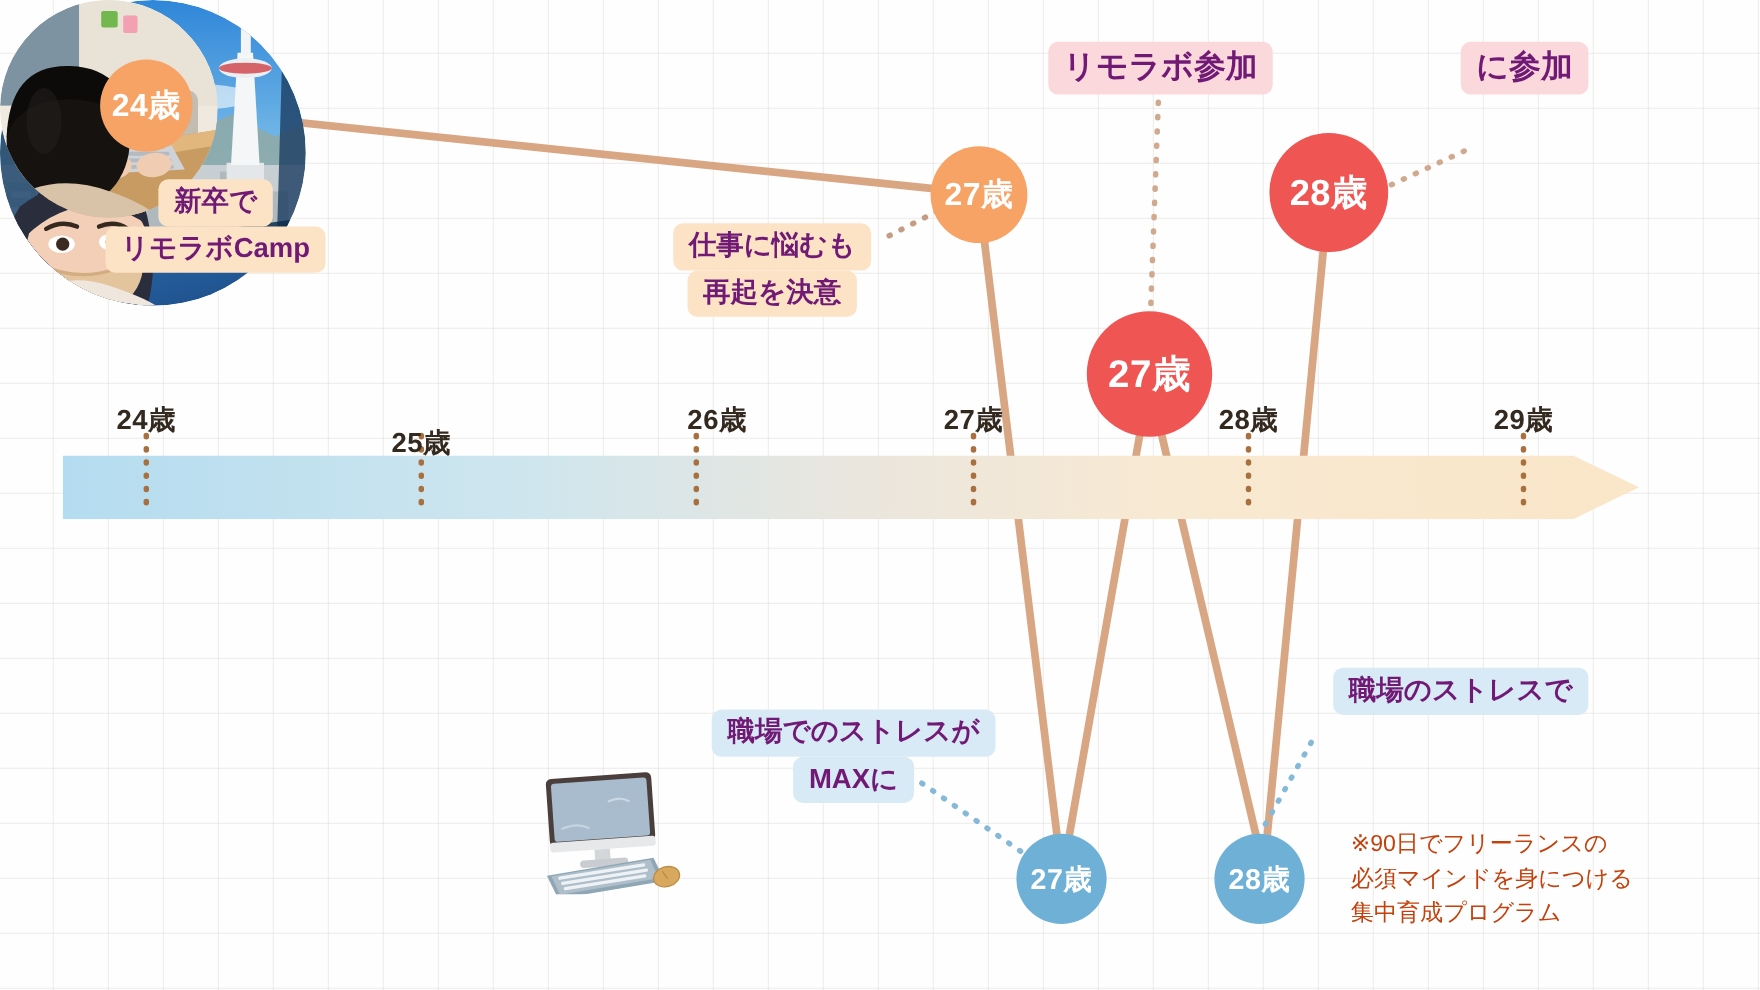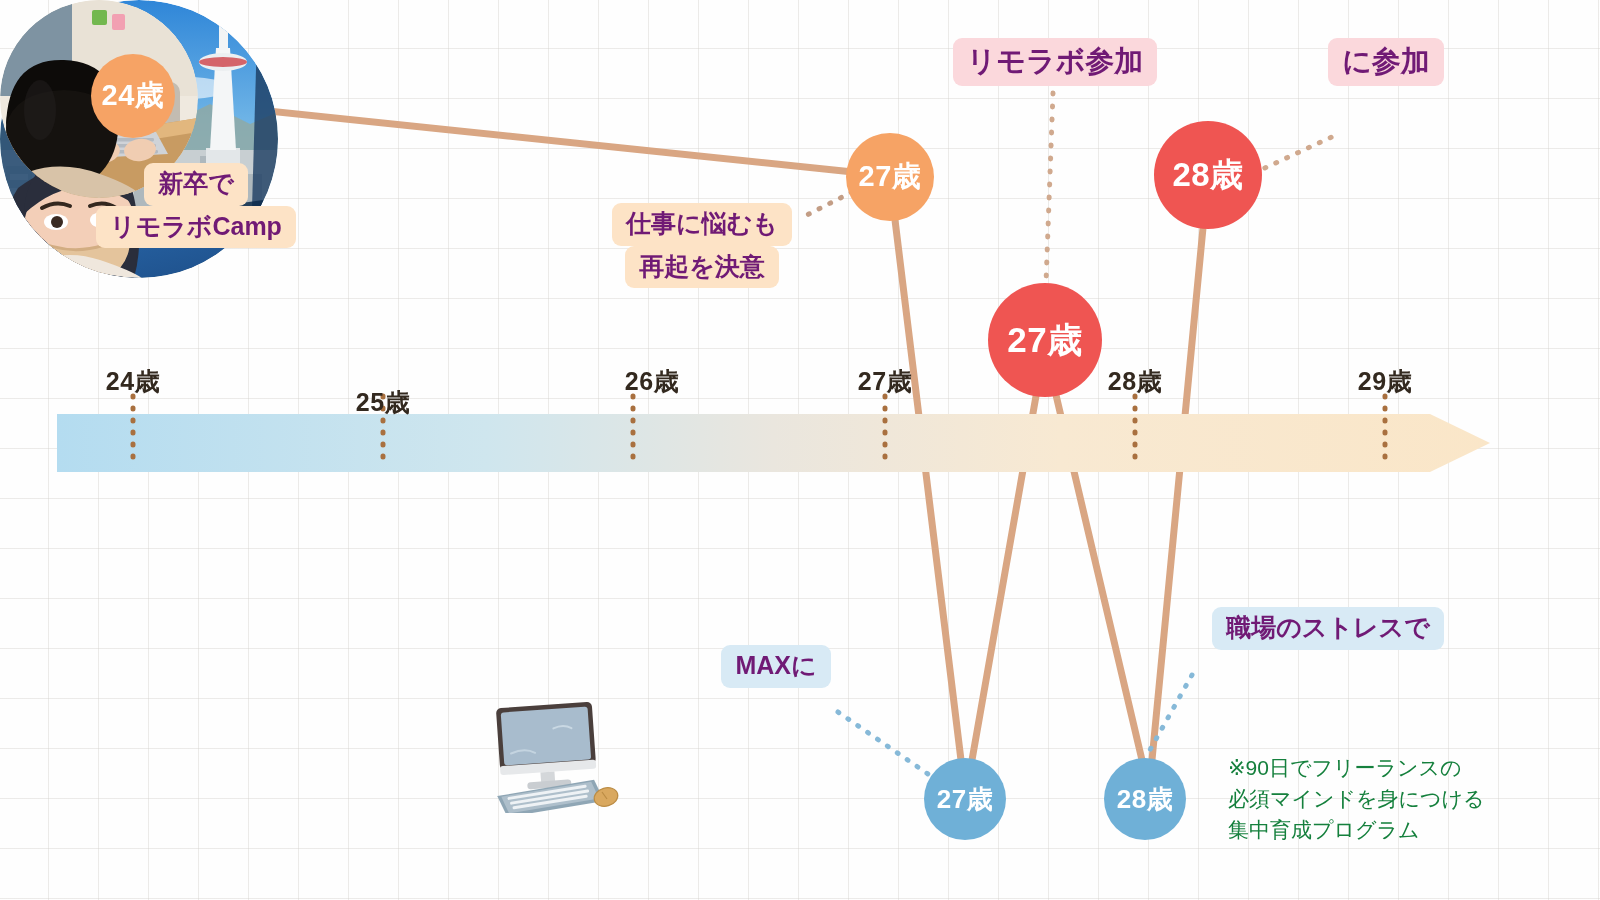--- a/index.html
+++ b/index.html
@@ -66,21 +66,21 @@
 
   
   .photo{
     position:absolute;border-radius:50%;overflow:hidden;
   }
   .photo svg{display:block;}
 
   
   #footnote{
     position:absolute;left:1228px;top:752px;
-    font-size:21px;line-height:1.48;color:#15803d;
+    font-size:21px;line-height:1.48;color:#c2410c;
     white-space:pre-line;font-weight:400;
   }
   
   #desk-illustration{position:absolute;left:480px;top:693px;width:140px;height:120px;}
 </style>
 </head>
 <body>
 
 <div id="canvas"></div>
 
@@ -315,20 +315,21 @@
       <span class="ln">仕事に悩むも</span>
       <span class="ln">再起を決意</span>
     </div>
     <div class="callout pink" style="left: 925px; top: 38px; width: 260px; font-size: 29px;">
       <span class="ln">リモラボ参加</span>
     </div>
     <div class="callout pink" style="left: 1226px; top: 38px; width: 320px; font-size: 29px;">
       <span class="ln">に参加</span>
     </div>
     <div class="callout blue" style="left: 626px; top: 645px; width: 300px; font-size: 25px;">
+      <span class="ln">職場でのストレスが</span>
       <span class="ln">MAXに</span>
     </div>
     <div class="callout blue" style="left: 1196px; top: 607px; width: 264px; font-size: 25px;">
       <span class="ln">職場のストレスで</span>
     </div>
   </div>
 
 <div id="footnote">※90日でフリーランスの
 必須マインドを身につける
 集中育成プログラム</div>

